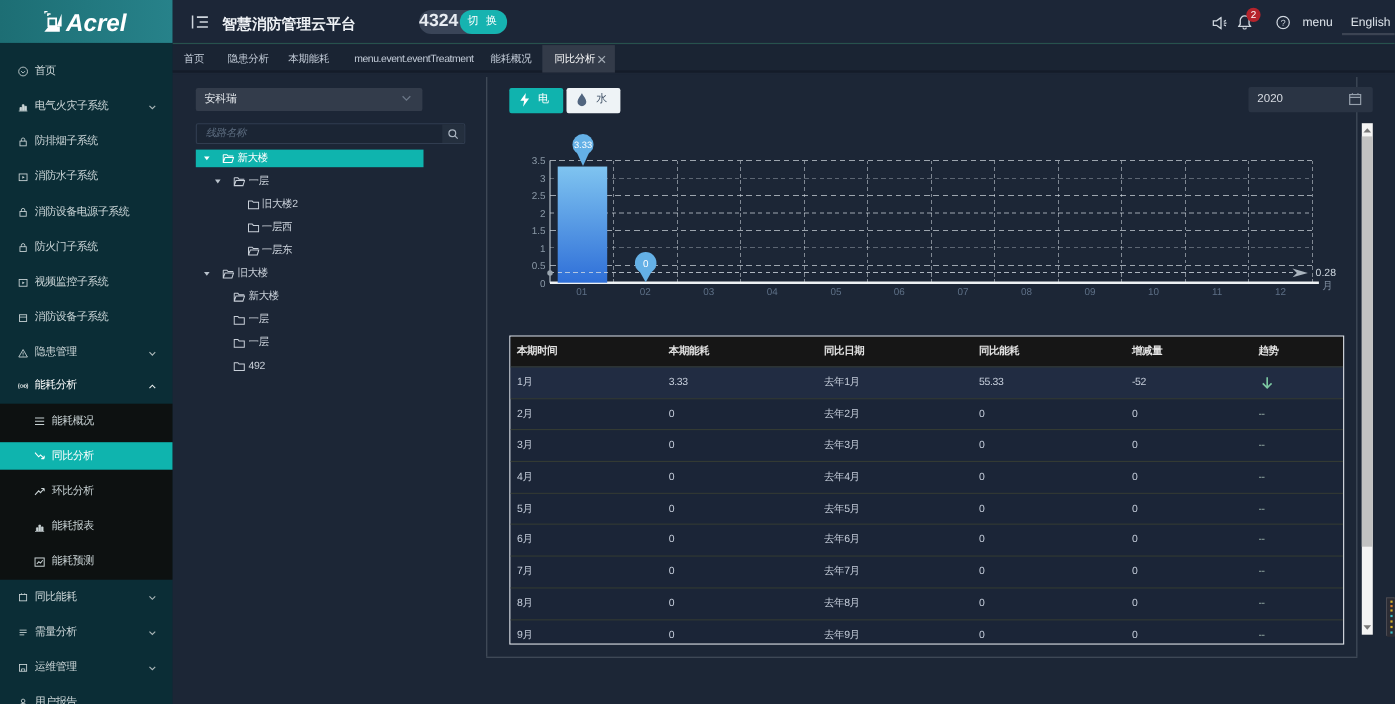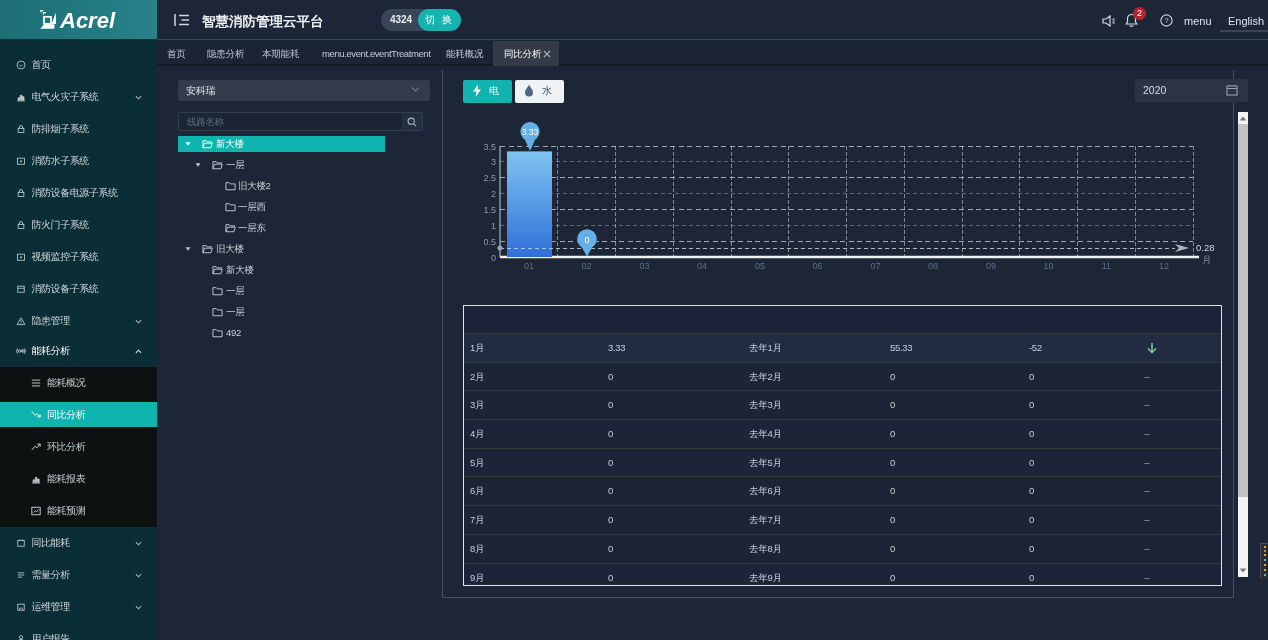--- a/index.html
+++ b/index.html
@@ -18,37 +18,37 @@
 .smi .ic { position:absolute; left:31px; top:11px; width:10px; height:10px; }
 .smi .tx { position:absolute; left:47px; top:0; line-height:32px; white-space:nowrap; }
 .smi.active { background:#0fb4ae; color:#fff; }
 .smi.active .tx { line-height:25px; }
 .smi.active .ic { top:7px; }
 
 
 #header { position:absolute; left:157px; top:0; width:1111px; height:40px; background:#1c2637; border-bottom:1px solid #27524d; }
 #htitle { position:absolute; left:45px; top:13px; font-size:13.5px; font-weight:bold; color:#eef1f5; letter-spacing:0; }
 #switchcap { position:absolute; left:224px; top:9px; width:80px; height:22px; background:#3a4558; border-radius:11px; }
-#switchcap .num { position:absolute; left:0px; top:0; width:40px; text-align:center; line-height:22px; color:#e8ecf2; font-size:10px; font-weight:bold; }
+#switchcap .num { position:absolute; left:0px; top:0; width:40px; line-height:22px; color:#e8ecf2; font-size:16px; font-weight:bold; }
 #switchcap .sw { position:absolute; right:0; top:0; width:43px; height:22px; background:#16b3b0; border-radius:11px; color:#fff; font-size:10px; text-align:center; line-height:22px; letter-spacing:2px; }
 
 
 #tabbar { position:absolute; left:157px; top:41px; width:1111px; height:25px; background:#1a2433; border-bottom:2px solid #141c29; }
 .tab { position:absolute; top:0; height:25px; line-height:25px; color:#c3ccd8; font-size:9.5px; letter-spacing:-0.2px; white-space:nowrap; }
 .tab.active { color:#fff; }
 #activetabbg { position:absolute; left:336px; top:0; width:66px; height:25px; background:#333b49; }
 
 
 #content { position:absolute; left:157px; top:68px; width:1111px; height:572px; background:#1c2636; }
 #vdiv { position:absolute; left:285px; top:2px; width:1px; height:527px; background:#47525f; }
 
 
-#seldrop { position:absolute; left:21px; top:12px; width:252px; height:21px; background:#333c4b; border-radius:2px; color:#e4e8ec; font-size:10px; letter-spacing:-0.3px; }
+#seldrop { position:absolute; left:21px; top:12px; width:206px; height:21px; background:#333c4b; border-radius:2px; color:#e4e8ec; font-size:10px; letter-spacing:-0.3px; }
 #seldrop span { position:absolute; left:8px; top:0; line-height:21px; }
-#search { position:absolute; left:21px; top:44px; width:245px; height:19px; background:#1b2534; border:1px solid #313d50; border-radius:2px; color:#5d6d80; font-size:9.5px; letter-spacing:-0.3px; }
+#search { position:absolute; left:21px; top:44px; width:245px; height:19px; background:#1b2534; border:1px solid #313d50; border-radius:2px; color:#5d6d80; font-size:9.5px; letter-spacing:-0.3px;font-style:italic; }
 #search span { position:absolute; left:8px; top:0; line-height:17px; }
 .trow { position:absolute; left:21px; width:207px; height:16px; font-size:9.5px; letter-spacing:-0.3px; color:#c9d0d9; }
 .trow.active { background:#0fb4ae; color:#fff; }
 .trow .ar { position:absolute; top:5px; width:6px; height:6px; }
 .trow .fo { position:absolute; top:3px; width:11px; height:10px; }
 .trow .tx { position:absolute; top:0; line-height:16px; white-space:nowrap; }
 
 
 .btn-e { position:absolute; left:306px; top:12px; width:49px; height:23px; background:#10b3ae; border-radius:2px; color:#fff; font-size:10px; }
 .btn-w { position:absolute; left:358px; top:12px; width:49px; height:23px; background:#eef3f6; border-radius:2px; color:#3c4d63; font-size:10px; }
@@ -440,20 +440,28 @@
             <path d="M47.6 23 L58.4 23 L53 34.9 z" fill="#64b0e6"></path>
             <text x="53" y="18.5" text-anchor="middle" font-size="8.5" fill="#fff">3.33</text>
           </g>
       <g>
             <circle cx="110" cy="123" r="9.8" fill="#64b0e6"></circle>
             <path d="M104.4 130.5 L115.6 130.5 L110 140.7 z" fill="#64b0e6"></path>
             <text x="110" y="126.5" text-anchor="middle" font-size="9" fill="#fff">0</text>
           </g>
       </svg>
       <div id="tbl">
+          <div class="hrow">
+            <span class="hcell" style="left:6px">本期时间</span>
+            <span class="hcell" style="left:144px">本期能耗</span>
+            <span class="hcell" style="left:285px">同比日期</span>
+            <span class="hcell" style="left:426px">同比能耗</span>
+            <span class="hcell" style="left:565px">增减量</span>
+            <span class="hcell" style="left:680px">趋势</span>
+          </div>
           <div class="row" style="top:27px;background:#212c42">
             <span class="cell" style="left:6px">1月</span>
             <span class="cell" style="left:144px">3.33</span>
             <span class="cell" style="left:285px">去年1月</span>
             <span class="cell" style="left:426px">55.33</span>
             <span class="cell" style="left:565px">-52</span>
             <svg style="position:absolute;left:682px;top:8px" width="12" height="13" viewBox="0 0 12 13">
               <path d="M6 1 V10 M2 6.5 L6 10.5 L10 6.5" fill="none" stroke="#7cc8a2" stroke-width="1.5"></path>
             </svg>
           </div>

